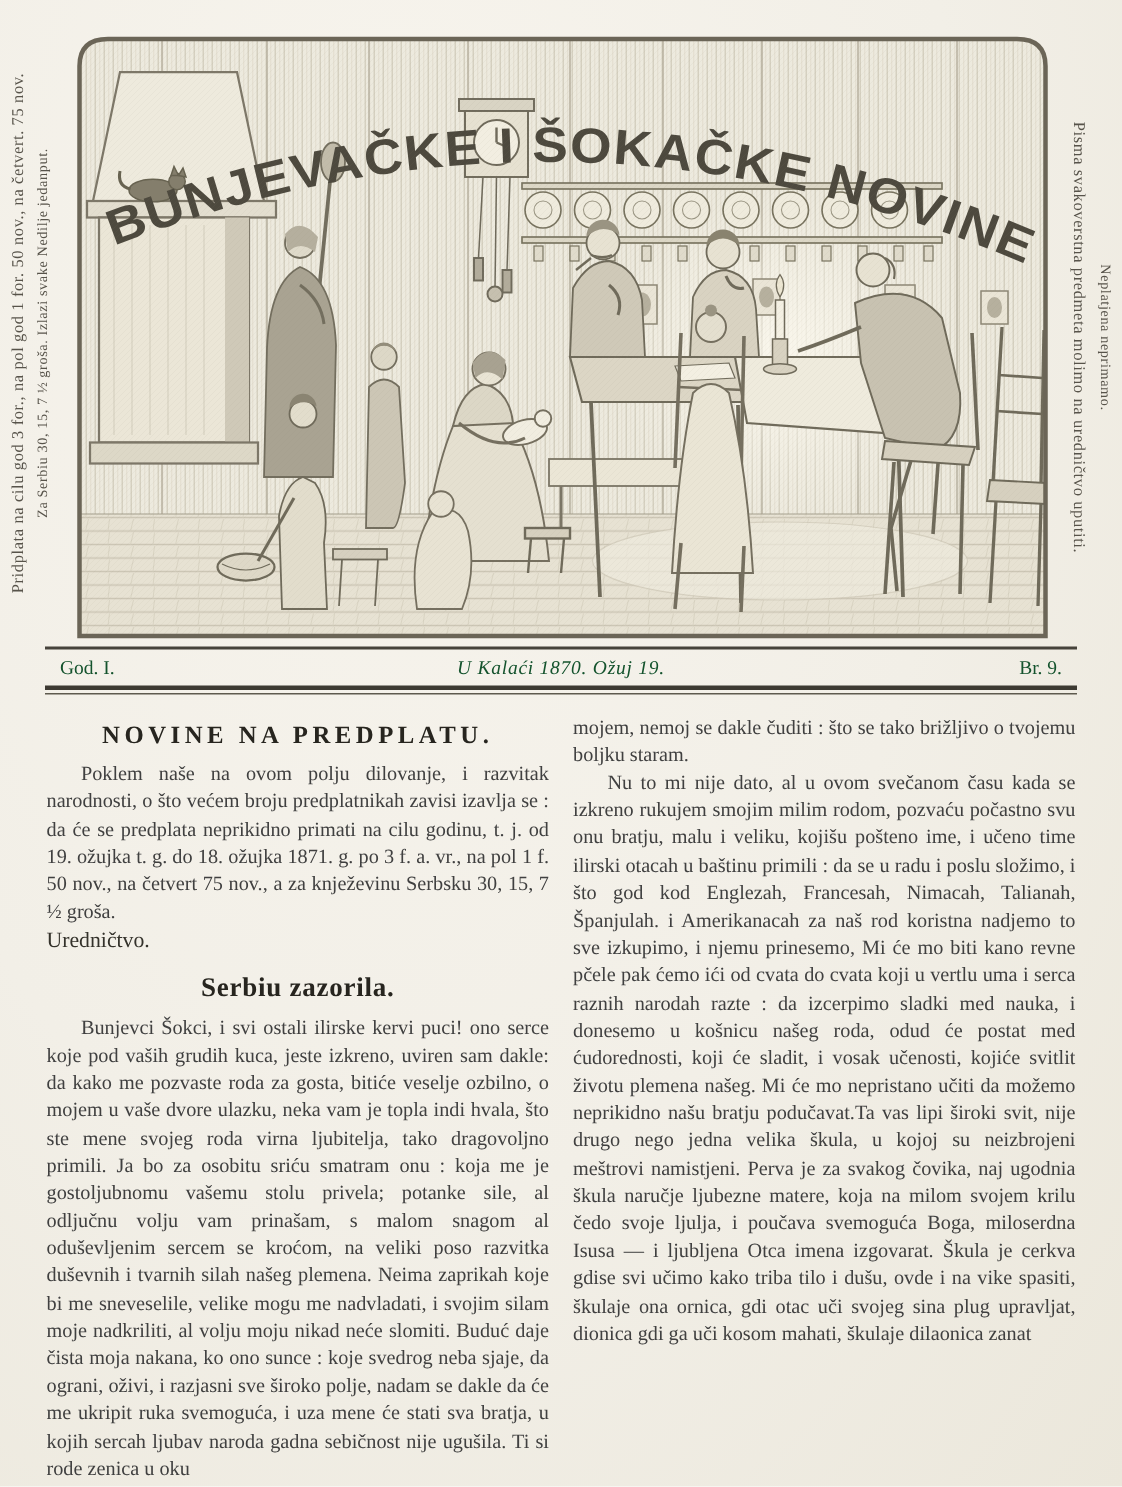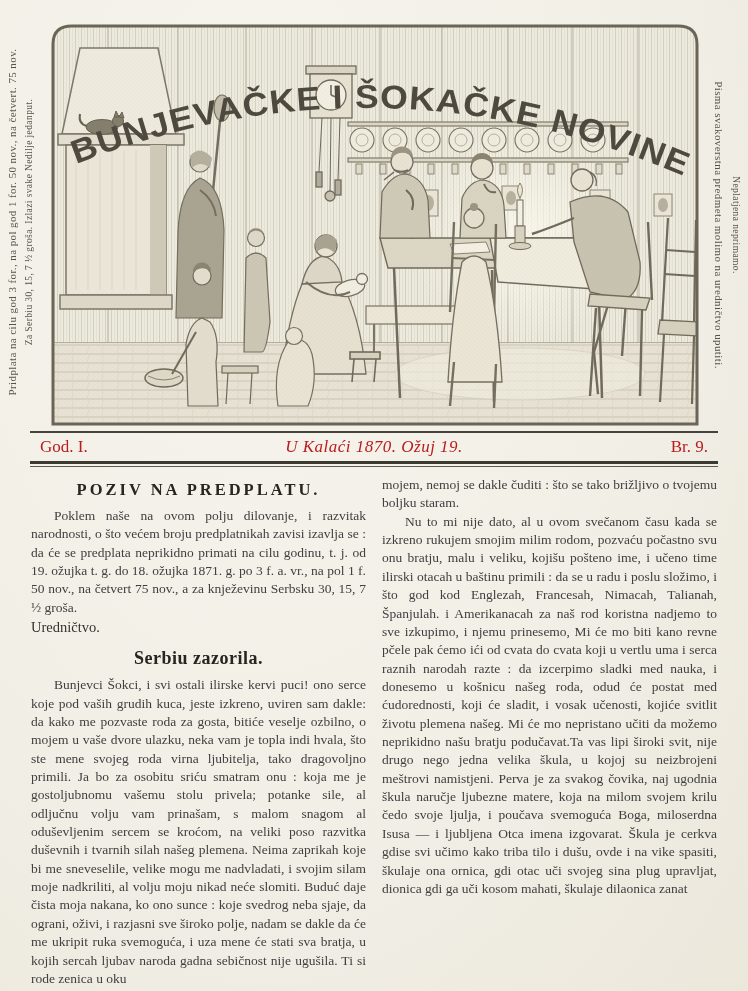--- a/index.html
+++ b/index.html
@@ -24,21 +24,21 @@
     transform-origin:18px 18px;transform:rotate(90deg);
   }
   .mline{display:block;text-align:center;line-height:17px;letter-spacing:.4px;white-space:nowrap;}
   .mline.big{font-size:11px;}
   .mline.small{font-size:9.5px;}
   
   #masthead{position:absolute;left:50px;top:22px;width:650px;height:406px;}
   
   #dateline{position:absolute;left:30px;top:431px;width:688px;}
   .dl-rule-top{border-top:2px solid #46433b;}
-  .dl-row{display:flex;align-items:baseline;padding:4px 10px 2px;font-size:17px;color:#b91c1c;}
+  .dl-row{display:flex;align-items:baseline;padding:4px 10px 2px;font-size:13px;color:#14532d;}
   .dl-cell-l{flex:1;text-align:left;}
   .dl-cell-c{flex:2;text-align:center;letter-spacing:.5px;font-style:italic;}
   .dl-cell-r{flex:1;text-align:right;}
   .dl-rule-thick{border-top:3px solid #3d3a32;margin-top:2px;}
   .dl-rule-thin{border-top:1px solid #5e5a4e;margin-top:2px;}
   
   #columns{
     position:absolute;left:31px;top:476px;width:686px;height:515px;
     display:flex;gap:16px;overflow:hidden;
   }
@@ -348,21 +348,21 @@
     <span class="dl-cell-l">God. I.</span>
     <span class="dl-cell-c">U Kalaći 1870. Ožuj 19.</span>
     <span class="dl-cell-r">Br. 9.</span>
   </div>
   <div class="dl-rule-thick"></div>
   <div class="dl-rule-thin"></div>
 </div>
 
 <div id="columns">
   <div class="col">
-    <div class="headline">POZIV NA PREDPLATU.</div>
+    <div class="headline">NOVINE NA PREDPLATU.</div>
     <p class="body">Poklem naše na ovom polju dilovanje, i razvitak narodnosti, o što većem broju predplatnikah zavisi izavlja se : da će se predplata neprikidno primati na cilu godinu, t. j. od 19. ožujka t. g. do 18. ožujka 1871. g. po 3 f. a. vr., na pol 1 f. 50 nov., na četvert 75 nov., a za knježevinu Serbsku 30, 15, 7 ½ groša.</p>
     <p class="signature">Uredničtvo.</p>
     <div class="headline2">Serbiu zazorila.</div>
     <p class="body">Bunjevci Šokci, i svi ostali ilirske kervi puci! ono serce koje pod vaših grudih kuca, jeste izkreno, uviren sam dakle: da kako me pozvaste roda za gosta, bitiće veselje ozbilno, o mojem u vaše dvore ulazku, neka vam je topla indi hvala, što ste mene svojeg roda virna ljubitelja, tako dragovoljno primili. Ja bo za osobitu sriću smatram onu : koja me je gostoljubnomu vašemu stolu privela; potanke sile, al odljučnu volju vam prinašam, s malom snagom al oduševljenim sercem se kroćom, na veliki poso razvitka duševnih i tvarnih silah našeg plemena. Neima zaprikah koje bi me sneveselile, velike mogu me nadvladati, i svojim silam moje nadkriliti, al volju moju nikad neće slomiti. Buduć daje čista moja nakana, ko ono sunce : koje svedrog neba sjaje, da ograni, oživi, i razjasni sve široko polje, nadam se dakle da će me ukripit ruka svemoguća, i uza mene će stati sva bratja, u kojih sercah ljubav naroda gadna sebičnost nije ugušila. Ti si rode zenica u oku</p>
   </div>
   <div class="col">
     <p class="body noindent">mojem, nemoj se dakle čuditi : što se tako brižljivo o tvojemu boljku staram.</p>
     <p class="body">Nu to mi nije dato, al u ovom svečanom času kada se izkreno rukujem smojim milim rodom, pozvaću počastno svu onu bratju, malu i veliku, kojišu pošteno ime, i učeno time ilirski otacah u baštinu primili : da se u radu i poslu složimo, i što god kod Englezah, Francesah, Nimacah, Talianah, Španjulah. i Amerikanacah za naš rod koristna nadjemo to sve izkupimo, i njemu prinesemo, Mi će mo biti kano revne pčele pak ćemo ići od cvata do cvata koji u vertlu uma i serca raznih narodah razte : da izcerpimo sladki med nauka, i donesemo u košnicu našeg roda, odud će postat med ćudorednosti, koji će sladit, i vosak učenosti, kojiće svitlit životu plemena našeg. Mi će mo nepristano učiti da možemo neprikidno našu bratju podučavat.Ta vas lipi široki svit, nije drugo nego jedna velika škula, u kojoj su neizbrojeni meštrovi namistjeni. Perva je za svakog čovika, naj ugodnia škula naručje ljubezne matere, koja na milom svojem krilu čedo svoje ljulja, i poučava svemoguća Boga, miloserdna Isusa — i ljubljena Otca imena izgovarat. Škula je cerkva gdise svi učimo kako triba tilo i dušu, ovde i na vike spasiti, škulaje ona ornica, gdi otac uči svojeg sina plug upravljat, dionica gdi ga uči kosom mahati, škulaje dilaonica zanat</p>
   </div>
 </div>

